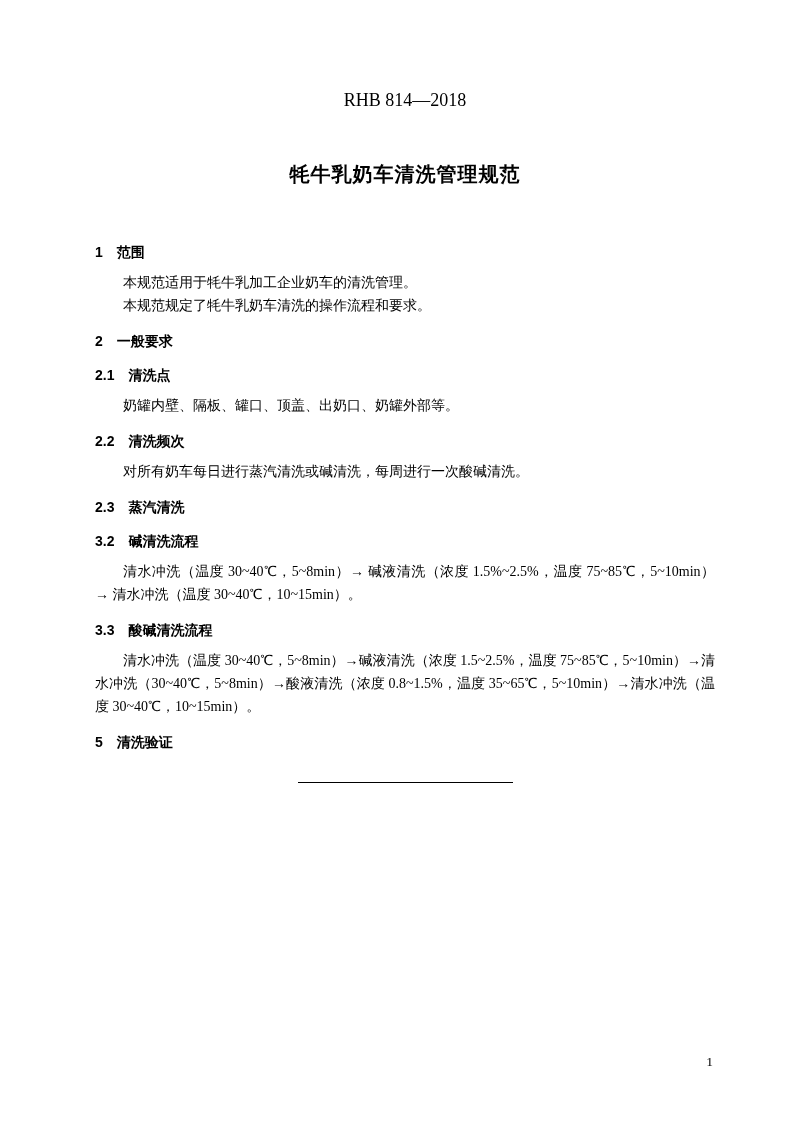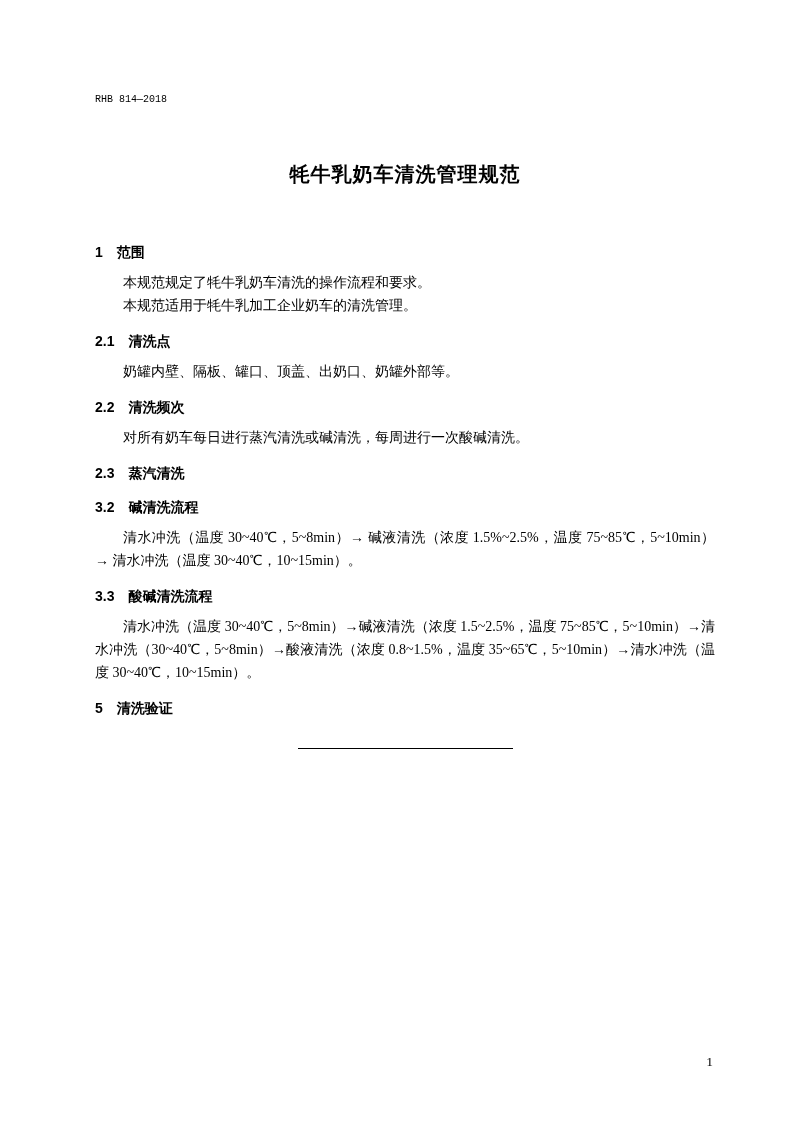--- a/index.html
+++ b/index.html
@@ -13,24 +13,24 @@
     width: 793px;
     height: 1122px;
     margin: 0 auto;
     background: #ffffff;
     color: #000000;
     font-family: "Liberation Serif", serif;
     padding: 92px 78px 0 95px;
     overflow: hidden;
   }
   .doc-number {
-    text-align: left;
-    font-size: 10px;
+    text-align: center;
+    font-size: 18px;
     line-height: 16px;
-    font-family: Liberation Mono, monospace;
+    font-family: Liberation Serif, serif;
   }
   .doc-title {
     margin: 54px 0 0 0;
     text-align: center;
     font-size: 20px;
     font-weight: bold;
     letter-spacing: 1px;
     line-height: 24px;
     font-family: Liberation Serif, serif;
   }
@@ -74,23 +74,24 @@
 
 <div class="page">
 
   <div class="doc-number">RHB 814—2018</div>
 
   <h1 class="doc-title">牦牛乳奶车清洗管理规范</h1>
 
   <div class="content">
 
     <h2 class="sec-heading first">1　范围</h2>
+    <p class="para">本规范适用于牦牛乳加工企业奶车的清洗管理。</p>
     <p class="para">本规范规定了牦牛乳奶车清洗的操作流程和要求。</p>
-    <p class="para">本规范适用于牦牛乳加工企业奶车的清洗管理。</p>
 
+    <h2 class="sec-heading">2　一般要求</h2>
 
     <h2 class="sec-heading">2.1　清洗点</h2>
     <p class="para">奶罐内壁、隔板、罐口、顶盖、出奶口、奶罐外部等。</p>
 
     <h2 class="sec-heading">2.2　清洗频次</h2>
     <p class="para">对所有奶车每日进行蒸汽清洗或碱清洗，每周进行一次酸碱清洗。</p>
 
 
     <h2 class="sec-heading">2.3　蒸汽清洗</h2>
 

